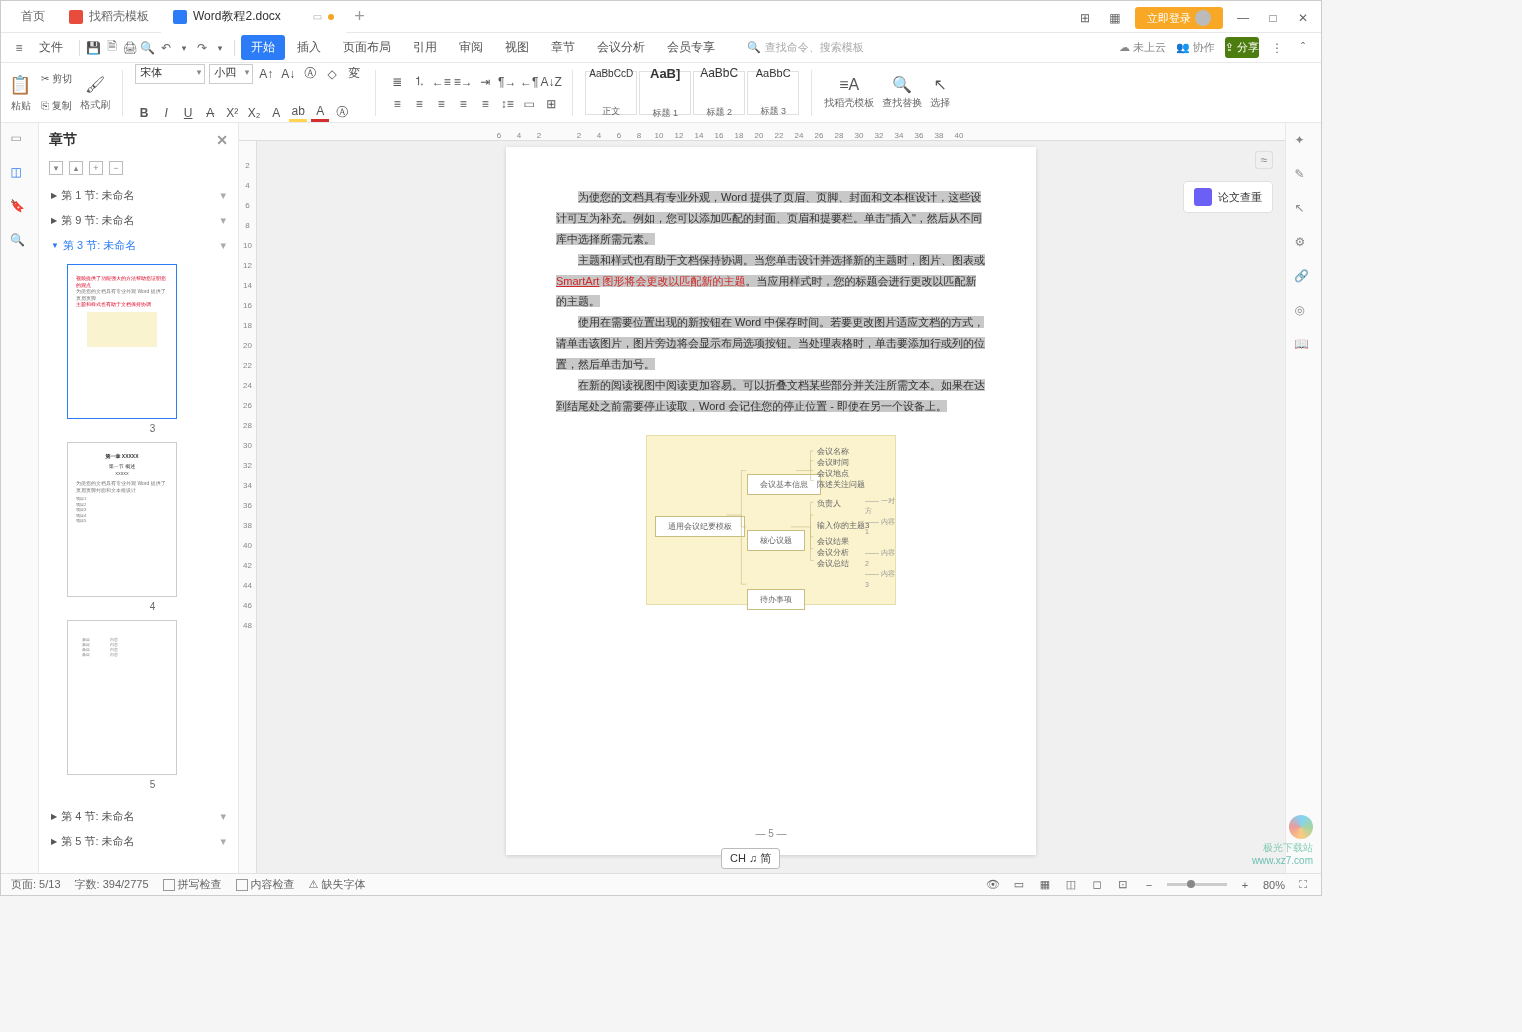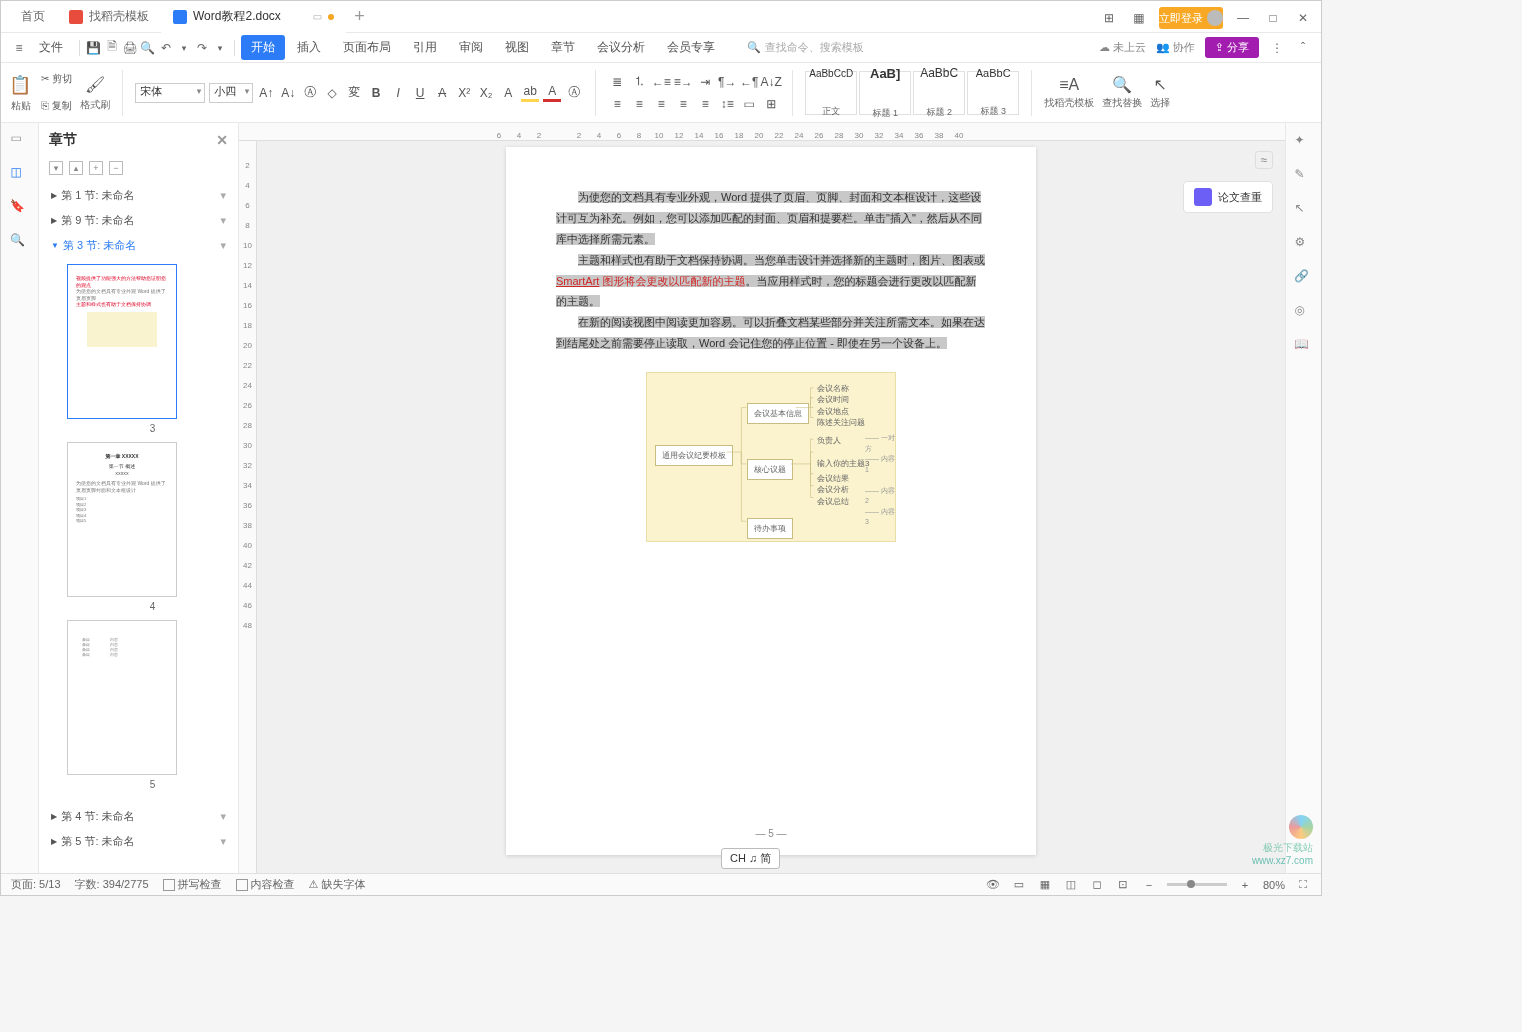--- a/index.html
+++ b/index.html
@@ -5,30 +5,30 @@
 *{box-sizing:border-box;margin:0;padding:0;font-family:"Microsoft YaHei",sans-serif;}
 body{background:#f5f5f5;font-size:12px;color:#333;user-select:none;overflow:hidden;}
 .app{width:1322px;height:896px;background:#fff;border:1px solid #ccc;position:relative;}
 .tabs{height:32px;background:#fff;display:flex;align-items:center;padding-left:8px;border-bottom:1px solid #e8e8e8;}
 .tab{padding:0 12px;height:32px;display:flex;align-items:center;gap:6px;font-size:12px;color:#666;}
 .tab.active{background:#fff;color:#333;}
 .tab-add{color:#999;font-size:18px;padding:0 8px;}
 .tab-icon{width:14px;height:14px;border-radius:2px;}
 .window-ctrl{position:absolute;right:8px;top:6px;display:flex;align-items:center;gap:10px;}
 .win-btn{width:20px;height:20px;display:flex;align-items:center;justify-content:center;color:#666;}
-.login-btn{background:#f9a825;color:#fff;padding:3px 0;border-radius:3px;font-size:11px;display:flex;align-items:center;gap:4px;}
+.login-btn{background:#f9a825;color:#fff;padding:3px 12px;border-radius:3px;font-size:11px;display:flex;align-items:center;gap:4px;}
 .avatar{width:16px;height:16px;border-radius:50%;background:#bbb;}
 .menu-row{height:30px;display:flex;align-items:center;padding:0 10px;gap:2px;border-bottom:1px solid #e8e8e8;}
 .menu-item{padding:4px 10px;font-size:12px;color:#555;}
 .menu-item.primary{background:#2b7cf6;color:#fff;border-radius:3px;}
 .menu-sep{width:1px;height:16px;background:#ddd;margin:0 4px;}
 .icon-sm{width:16px;height:16px;display:inline-flex;align-items:center;justify-content:center;color:#666;}
 .search-bar{margin-left:20px;color:#aaa;display:flex;align-items:center;gap:4px;font-size:11px;}
 .right-tools{margin-left:auto;display:flex;align-items:center;gap:10px;}
-.share-btn{background:#a21caf;color:#fff;padding:3px 10px;border-radius:3px;font-size:11px;}
+.share-btn{background:#4d7c0f;color:#fff;padding:3px 0;border-radius:3px;font-size:11px;}
 .cloud-txt{color:#888;font-size:11px;}
 .ribbon{height:60px;display:flex;align-items:center;padding:0 8px;gap:8px;border-bottom:1px solid #e8e8e8;}
 .rg{display:flex;flex-direction:column;align-items:center;height:56px;justify-content:center;gap:2px;}
 .rg-lbl{font-size:10px;color:#666;}
 .rg-row{display:flex;align-items:center;gap:4px;}
 .rsep{width:1px;height:46px;background:#e5e5e5;margin:0 4px;}
 .btn-ico{width:18px;height:18px;display:flex;align-items:center;justify-content:center;color:#555;}
 .font-sel{border:1px solid #ccc;height:20px;padding:0 16px 0 4px;font-size:11px;position:relative;min-width:70px;}
 .font-sel::after{content:"▾";position:absolute;right:3px;top:2px;color:#888;font-size:9px;}
 .style-gallery{display:flex;gap:2px;}
@@ -57,21 +57,21 @@
 .ruler-h{height:18px;background:#fafafa;border-bottom:1px solid #ddd;font-size:8px;color:#888;padding-left:250px;display:flex;align-items:end;}
 .ruler-h span{width:20px;text-align:center;}
 .ruler-v{position:absolute;left:0;top:18px;width:18px;bottom:0;background:#fafafa;border-right:1px solid #ddd;font-size:8px;color:#888;display:flex;flex-direction:column;align-items:center;}
 .ruler-v span{height:20px;}
 .doc-scroll{position:absolute;left:18px;top:18px;right:0;bottom:0;overflow:auto;display:flex;justify-content:center;}
 .page{width:530px;background:#fff;margin:6px 0 20px;box-shadow:0 1px 4px rgba(0,0,0,.15);padding:40px 50px 60px;font-size:11px;line-height:1.9;color:#333;position:relative;}
 .hl{background:#c8c8c8;}
 .red{color:#d02727;}
 .ul{text-decoration:underline;}
 .diagram{width:250px;height:170px;background:#faf3ce;margin:18px auto 0;border:1px solid #e8dfa8;position:relative;font-size:8px;color:#666;}
-.dbox{position:absolute;border:1px solid #c8bd80;background:#fff;padding:2px 6px;font-size:8px;}
+.dbox{position:absolute;border:1px solid #c8bd80;background:#fff;padding:2px 12px;font-size:8px;margin-top:8px;}
 .page-num{position:absolute;bottom:12px;left:0;right:0;text-align:center;font-size:10px;color:#888;}
 .right-rail{width:36px;background:#fafafa;border-left:1px solid #e8e8e8;display:flex;flex-direction:column;align-items:center;padding-top:10px;gap:16px;}
 .right-rail .ico{width:18px;height:18px;color:#888;}
 .float-badge{position:absolute;right:48px;top:180px;display:flex;align-items:center;gap:6px;background:#fff;border:1px solid #e0e0e0;border-radius:4px;padding:6px 10px;font-size:11px;}
 .float-badge .bi{width:18px;height:18px;background:#6b5ff5;border-radius:3px;}
 .wave{position:absolute;right:48px;top:150px;width:18px;height:18px;border:1px solid #ddd;border-radius:3px;display:flex;align-items:center;justify-content:center;color:#888;font-size:12px;}
 .status{position:absolute;left:0;right:0;bottom:0;height:22px;background:#fafafa;border-top:1px solid #e0e0e0;display:flex;align-items:center;padding:0 10px;font-size:11px;color:#666;gap:14px;}
 .status .right{margin-left:auto;display:flex;align-items:center;gap:10px;}
 .chk{display:flex;align-items:center;gap:3px;}
 .chk::before{content:"";width:10px;height:10px;border:1px solid #999;}
@@ -157,21 +157,21 @@
     </div>
     <div style="display:flex;flex-direction:column;gap:13px">
       <span style="font-size:10px;color:#555">✂ <span>剪切</span></span>
       <span style="font-size:10px;color:#555">⎘ <span>复制</span></span>
     </div>
     <div class="rg">
       <span class="btn-ico" style="width:22px;height:22px;font-size:16px">🖌</span>
       <span class="rg-lbl">格式刷</span>
     </div>
     <div class="rsep"></div>
-    <div style="display:flex;flex-direction:row;gap:4px">
+    <div style="display:flex;flex-direction:column;gap:20px">
       <div class="rg-row">
         <div class="font-sel">宋体</div>
         <div class="font-sel" style="min-width:44px">小四</div>
         <span class="btn-ico">A↑</span>
         <span class="btn-ico">A↓</span>
         <span class="btn-ico">Ⓐ</span>
         <span class="btn-ico">◇</span>
         <span class="btn-ico">変</span>
       </div>
       <div class="rg-row">
@@ -367,20 +367,21 @@
           <span>40</span>
           <span>42</span>
           <span>44</span>
           <span>46</span>
           <span>48</span>
         </div>
       <div class="doc-scroll">
         <div class="page">
           <p style="text-indent:2em"><span class="hl">为使您的文档具有专业外观，Word 提供了页眉、页脚、封面和文本框设计，这些设计可互为补充。例如，您可以添加匹配的封面、页眉和提要栏。单击"插入"，然后从不同库中选择所需元素。</span></p>
           <p style="text-indent:2em"><span class="hl"><span>主题和样式也有助于文档保持协调。当您单击设计并选择新的主题时，图片、图表或 </span><span class="red ul">SmartArt</span><span class="red"> 图形将会更改以匹配新的主题</span><span>。当应用样式时，您的标题会进行更改以匹配新的主题。</span></span></p>
+          <p style="text-indent:2em"><span class="hl">使用在需要位置出现的新按钮在 Word 中保存时间。若要更改图片适应文档的方式，请单击该图片，图片旁边将会显示布局选项按钮。当处理表格时，单击要添加行或列的位置，然后单击加号。</span></p>
           <p style="text-indent:2em"><span class="hl">在新的阅读视图中阅读更加容易。可以折叠文档某些部分并关注所需文本。如果在达到结尾处之前需要停止读取，Word 会记住您的停止位置 - 即使在另一个设备上。</span></p>
           <div class="diagram">
             <div class="dbox" style="left:8px;top:72px">通用会议纪要模板</div>
             <div class="dbox" style="left:100px;top:30px">会议基本信息</div>
             <div class="dbox" style="left:100px;top:86px">核心议题</div>
             <div class="dbox" style="left:100px;top:145px">待办事项</div>
             <div style="position:absolute;left:170px;top:10px;line-height:1.4"><span>会议名称</span><br><span>会议时间</span><br><span>会议地点</span><br><span>陈述关注问题</span></div>
             <div style="position:absolute;left:170px;top:62px;line-height:1.4"><span>负责人</span><br><br><span>输入你的主题3</span></div>
             <div style="position:absolute;left:170px;top:100px;line-height:1.4"><span>会议结果</span><br><span>会议分析</span><br><span>会议总结</span></div>
             <div style="position:absolute;left:218px;top:60px;line-height:1.5;font-size:7px;color:#999">—— <span>一对方</span><br>—— <span>内容 1</span><br><br>—— <span>内容 2</span><br>—— <span>内容 3</span></div>

